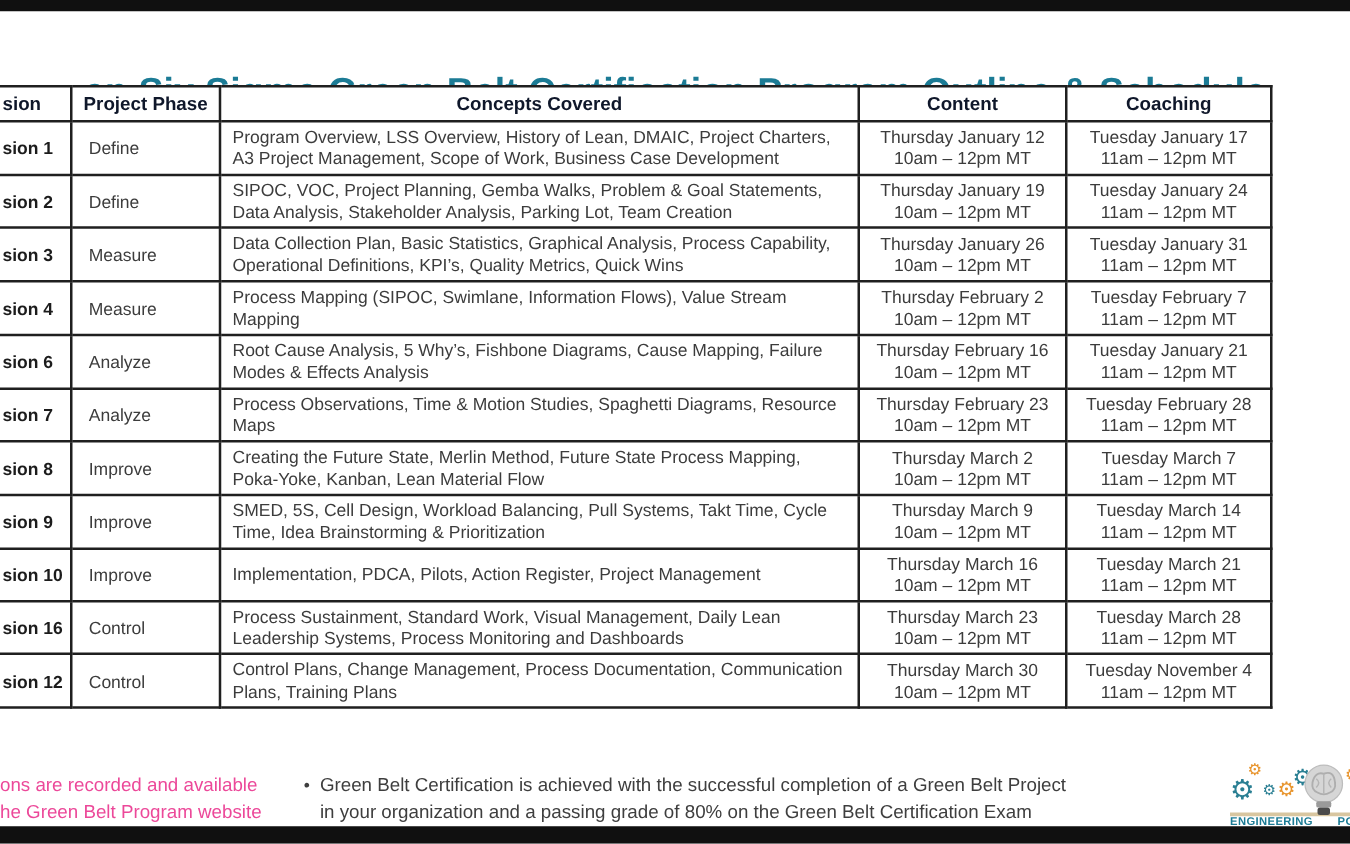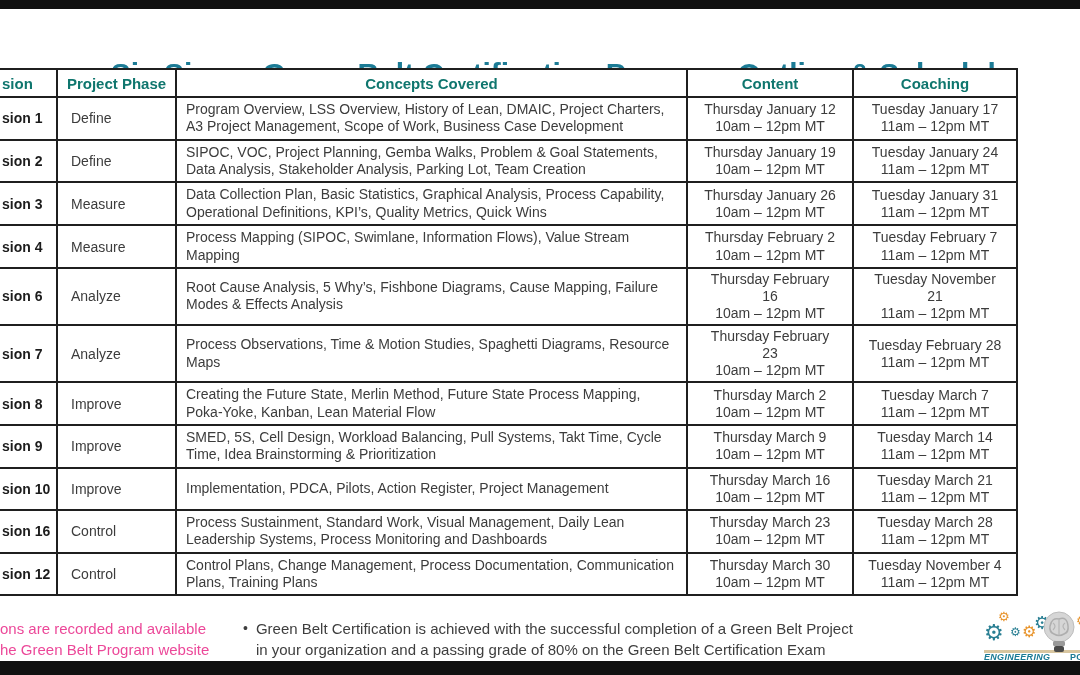--- a/index.html
+++ b/index.html
@@ -18,47 +18,47 @@
   }
 
   table.schedule {
     position:absolute; top:68px; left:0;
     border-collapse:collapse; table-layout:fixed; width:1017px;
     border-top:2px solid #1f1f1f; border-bottom:2px solid #1f1f1f; border-right:2px solid #1f1f1f;
   }
   .schedule th, .schedule td { border:2px solid #1f1f1f; vertical-align:middle; }
   .schedule th:first-child, .schedule td:first-child { border-left:none; }
   .schedule th {
-    font-size:15px; font-weight:bold; color:#0f766e; height:24px; padding:1px 4px;
+    font-size:15px; font-weight:bold; color:#0f172a; height:24px; padding:1px 4px;
     text-align:center; background:#fff;
   }
   .schedule th.h-sess { text-align:left; padding-left:2px; }
   .schedule tr.r { height:42px; }
   td.c-sess { font-size:14px; font-weight:bold; color:#1c1c1c; padding:2px 1px 2px 2px; white-space:nowrap; }
   td.c-phase { font-size:14px; color:#3c3c3c; padding:2px 13px; }
   td.c-conc { font-size:14px; color:#3c3c3c; padding:3px 9px; line-height:1.24; text-align:left; }
-  td.c-date { font-size:14px; color:#3c3c3c; text-align:center; line-height:1.22; padding:2px 14px; }
+  td.c-date { font-size:14px; color:#3c3c3c; text-align:center; line-height:1.22; padding:2px 1px; }
 
   .note1 {
     position:absolute; left:0; top:618px; font-size:15px; color:#ec4899; line-height:1.4;
   }
   .note2 {
     position:absolute; left:243px; top:618px; font-size:15px; color:#3e3e3e; line-height:1.4;
     display:flex; align-items:flex-start;
   }
   .note2 .bullet { margin-right:8px; font-size:14px; line-height:1.5; }
 
   .logo { position:absolute; left:984px; top:610px; width:112px; height:52px; }
   .gear { position:absolute; font-family:"DejaVu Sans", sans-serif; line-height:1; }
   .gear.teal { color:#2a7f93; }
   .gear.orange { color:#e8942c; }
   .logo-line { position:absolute; left:0; top:40px; width:112px; height:3px; background:#d8c6a0; }
   .bulb { position:absolute; left:58px; top:0px; width:34px; height:48px; }
   .logo-text { position:absolute; top:42px; font-size:9px; font-weight:bold; color:#1b7b95; letter-spacing:0.3px; }
-  .logo-text.left { left:0;font-style:italic; }
+  .logo-text.left { left:0; }
   .logo-text.right { left:86px; }
 </style>
 </head>
 <body>
 
 <div class="bar-top"></div>
 
 <div class="title">an Six Sigma Green Belt Certification Program Outline &amp; Schedule</div>
 
 <table class="schedule">
@@ -133,21 +133,21 @@
     </tr>
     <tr class="r">
       <td class="c-sess">sion 6</td>
       <td class="c-phase">Analyze</td>
       <td class="c-conc">Root Cause Analysis, 5 Why’s, Fishbone Diagrams, Cause Mapping, Failure Modes &amp; Effects Analysis</td>
       <td class="c-date">
           <div>Thursday February 16</div>
           <div>10am – 12pm MT</div>
         </td>
       <td class="c-date">
-          <div>Tuesday November 21</div>
+          <div>Tuesday January 21</div>
           <div>11am – 12pm MT</div>
         </td>
     </tr>
     <tr class="r">
       <td class="c-sess">sion 7</td>
       <td class="c-phase">Analyze</td>
       <td class="c-conc">Process Observations, Time &amp; Motion Studies, Spaghetti Diagrams, Resource Maps</td>
       <td class="c-date">
           <div>Thursday February 23</div>
           <div>10am – 12pm MT</div>

